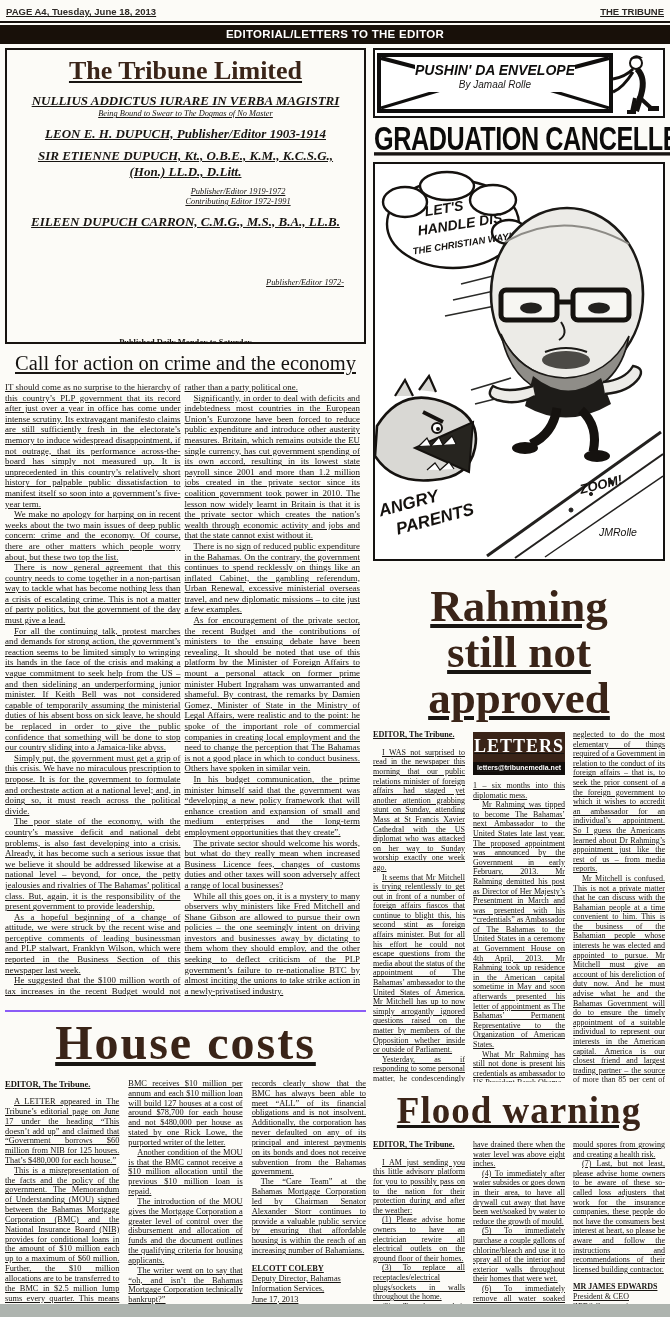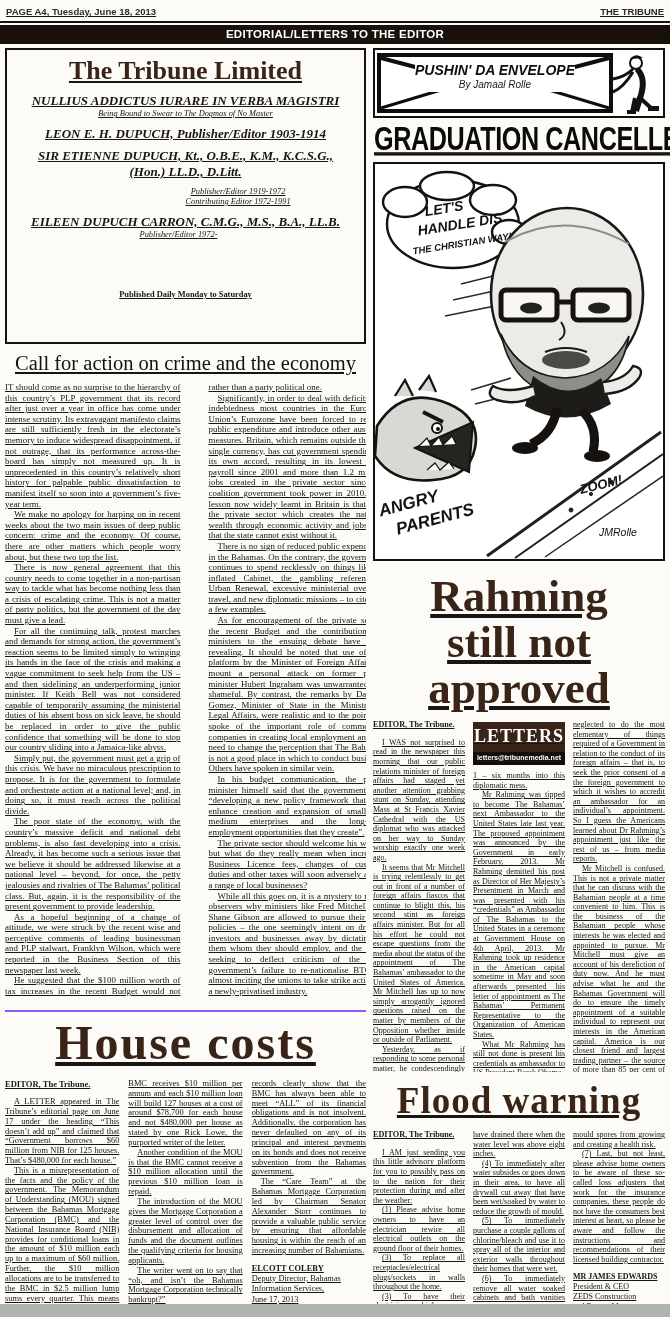--- a/index.html
+++ b/index.html
@@ -31,47 +31,47 @@
   
   .masthead{border:2px solid #171310;height:296px;overflow:hidden;
     text-align:center;padding:5px 6px;}
   .mast-title{font-size:26px;font-weight:bold;color:var(--accent);margin:1px 0 7px 0;}
   .m-bi{font-weight:bold;font-style:italic;font-size:13px;line-height:1.25;}
   .m-i{font-style:italic;font-size:8.4px;line-height:1.25;}
   .m-b{font-weight:bold;font-size:8.4px;line-height:1.3;margin-top:44px;}
   .m-head{font-weight:bold;font-size:8.8px;letter-spacing:1.4px;line-height:1.3;}
   .m-gap{height:6px;}
   .shift-r{padding-left:105px;}
-  .align-r{text-align:center;padding-right:14px;}
+  .align-r{text-align:right;padding-right:14px;margin-top:48px;}
   
   .editorial{height:668px;overflow:hidden;border-bottom:2px solid #8b5cf6;}
   .editorial h1{font-size:20.5px;font-weight:normal;text-align:center;
     margin:8px 0 7px 0;color:#141210;}
-  .cols2{display:flex;gap:28px;height:616px;overflow:hidden;}
+  .cols2{display:flex;gap:4px;height:616px;overflow:hidden;}
   .cols2 .col{width:175.5px;flex:none;font-size:8.9px;line-height:1.19;text-align:justify;}
   .paras p{margin:0;text-indent:9px;}
   .paras.cont p:first-child{text-indent:0;}
   
   .salutation{font-weight:bold;text-indent:0 !important;margin:0 0 8px 0;font-size:1.02em;}
   .sig-name{font-weight:bold;margin-top:8px;text-indent:0;}
   .sig-lines{white-space:pre-line;text-indent:0;line-height:1.25;}
   
   .house h1{font-size:48px;font-weight:bold;color:var(--accent);
     text-align:center;margin:3px 0 9px 0;letter-spacing:2px;}
   .cols3{display:flex;gap:9px;height:234px;overflow:hidden;}
   .cols3 .col{flex:1;font-size:8.4px;line-height:1.17;text-align:justify;}
   
   .env-box{height:70px;border:2px solid #141210;overflow:hidden;background:#fff;}
   .grad{font-family:"Liberation Sans",sans-serif;font-weight:bold;color:#0c0b0a;
     font-size:30px;white-space:nowrap;letter-spacing:-.5px;
     transform:scaleX(.84) scaleY(1.12);transform-origin:left center;
     margin:6px 0 4px 1px;height:34px;line-height:30px;}
   .cartoon-box{height:399px;border:2px solid #141210;overflow:hidden;background:#fff;}
   .rahming h1{font-size:45px;line-height:46px;font-weight:bold;color:var(--accent);
-    text-align:center;margin:12px 0 9px 0;white-space:pre-line;}
+    text-align:center;margin:22px 0 9px 0;white-space:pre-line;}
   .lcols{display:flex;gap:8px;height:352px;overflow:hidden;}
   .lcol{width:92px;flex:none;font-size:8px;line-height:1.2;text-align:justify;}
   .letters-box{margin:2px 0 6px 0;text-align:center;}
   .letters-title{background:var(--accent);color:#fff;font-size:18px;font-weight:bold;
     letter-spacing:1px;padding:4px 0 4px 0;font-family:"Liberation Serif",serif;}
   .letters-email{background:#120e0b;color:#fff;font-family:"Liberation Sans",sans-serif;
     font-size:7px;font-weight:bold;padding:2px 0 3px 0;}
   .flood h1{font-size:37px;font-weight:bold;color:var(--accent);text-align:center;
     margin:7px 0 8px 0;letter-spacing:1px;}
   .fcols{display:flex;gap:8px;height:180px;overflow:hidden;}

